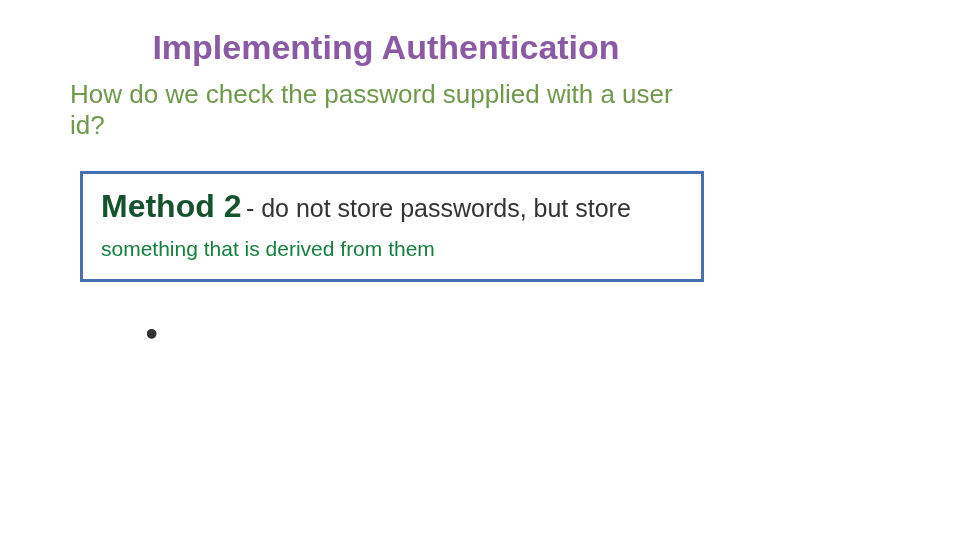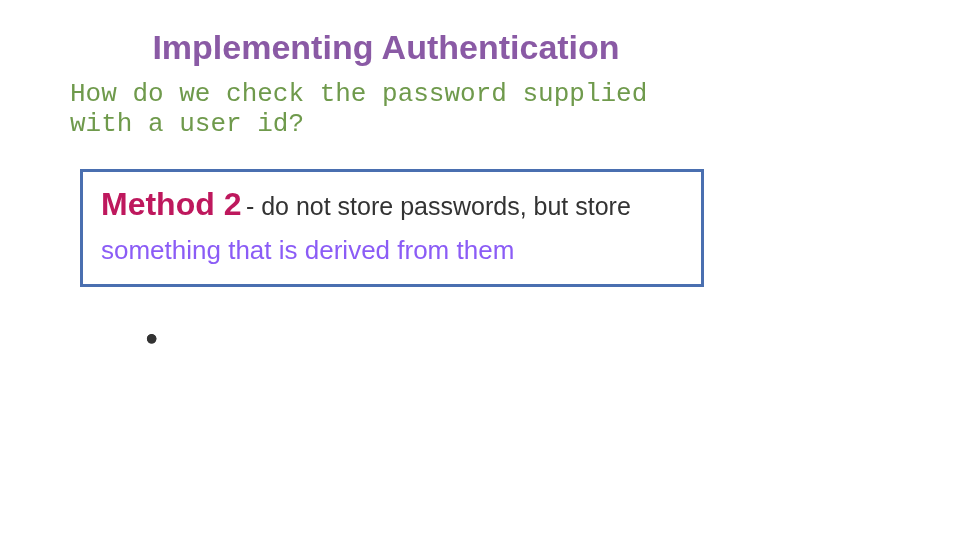--- a/index.html
+++ b/index.html
@@ -9,41 +9,40 @@
     text-align: center;
     font-size: 34px;
     font-weight: bold;
     color: #8a5aa5;
     padding-top: 28px;
   }
   .subtitle {
     font-size: 26px;
     color: #6f9a4c;
     padding: 12px 60px 0 70px;
-    font-family: Liberation Mono, monospace;
   }
   .method-box {
     margin: 30px 68px 0 80px;
     border: 3px solid #4a6fb0;
     padding: 14px 18px 18px 18px;
   }
   .method-label {
     font-size: 32px;
     font-weight: bold;
-    color: #be185d;
+    color: #14532d;
     display: inline;
   }
   .method-desc {
     font-size: 25px;
     color: #333;
     display: inline;
   }
   .method-desc-cont {
-    font-size: 26px;
-    color: #8b5cf6;
+    font-size: 21px;
+    color: #15803d;
     padding-top: 12px;
   }
   .bullets {
     margin: 36px 60px 0 145px;
   }
   .bullet-item {
     font-size: 25px;
     color: #333;
     margin-bottom: 34px;
     position: relative;

